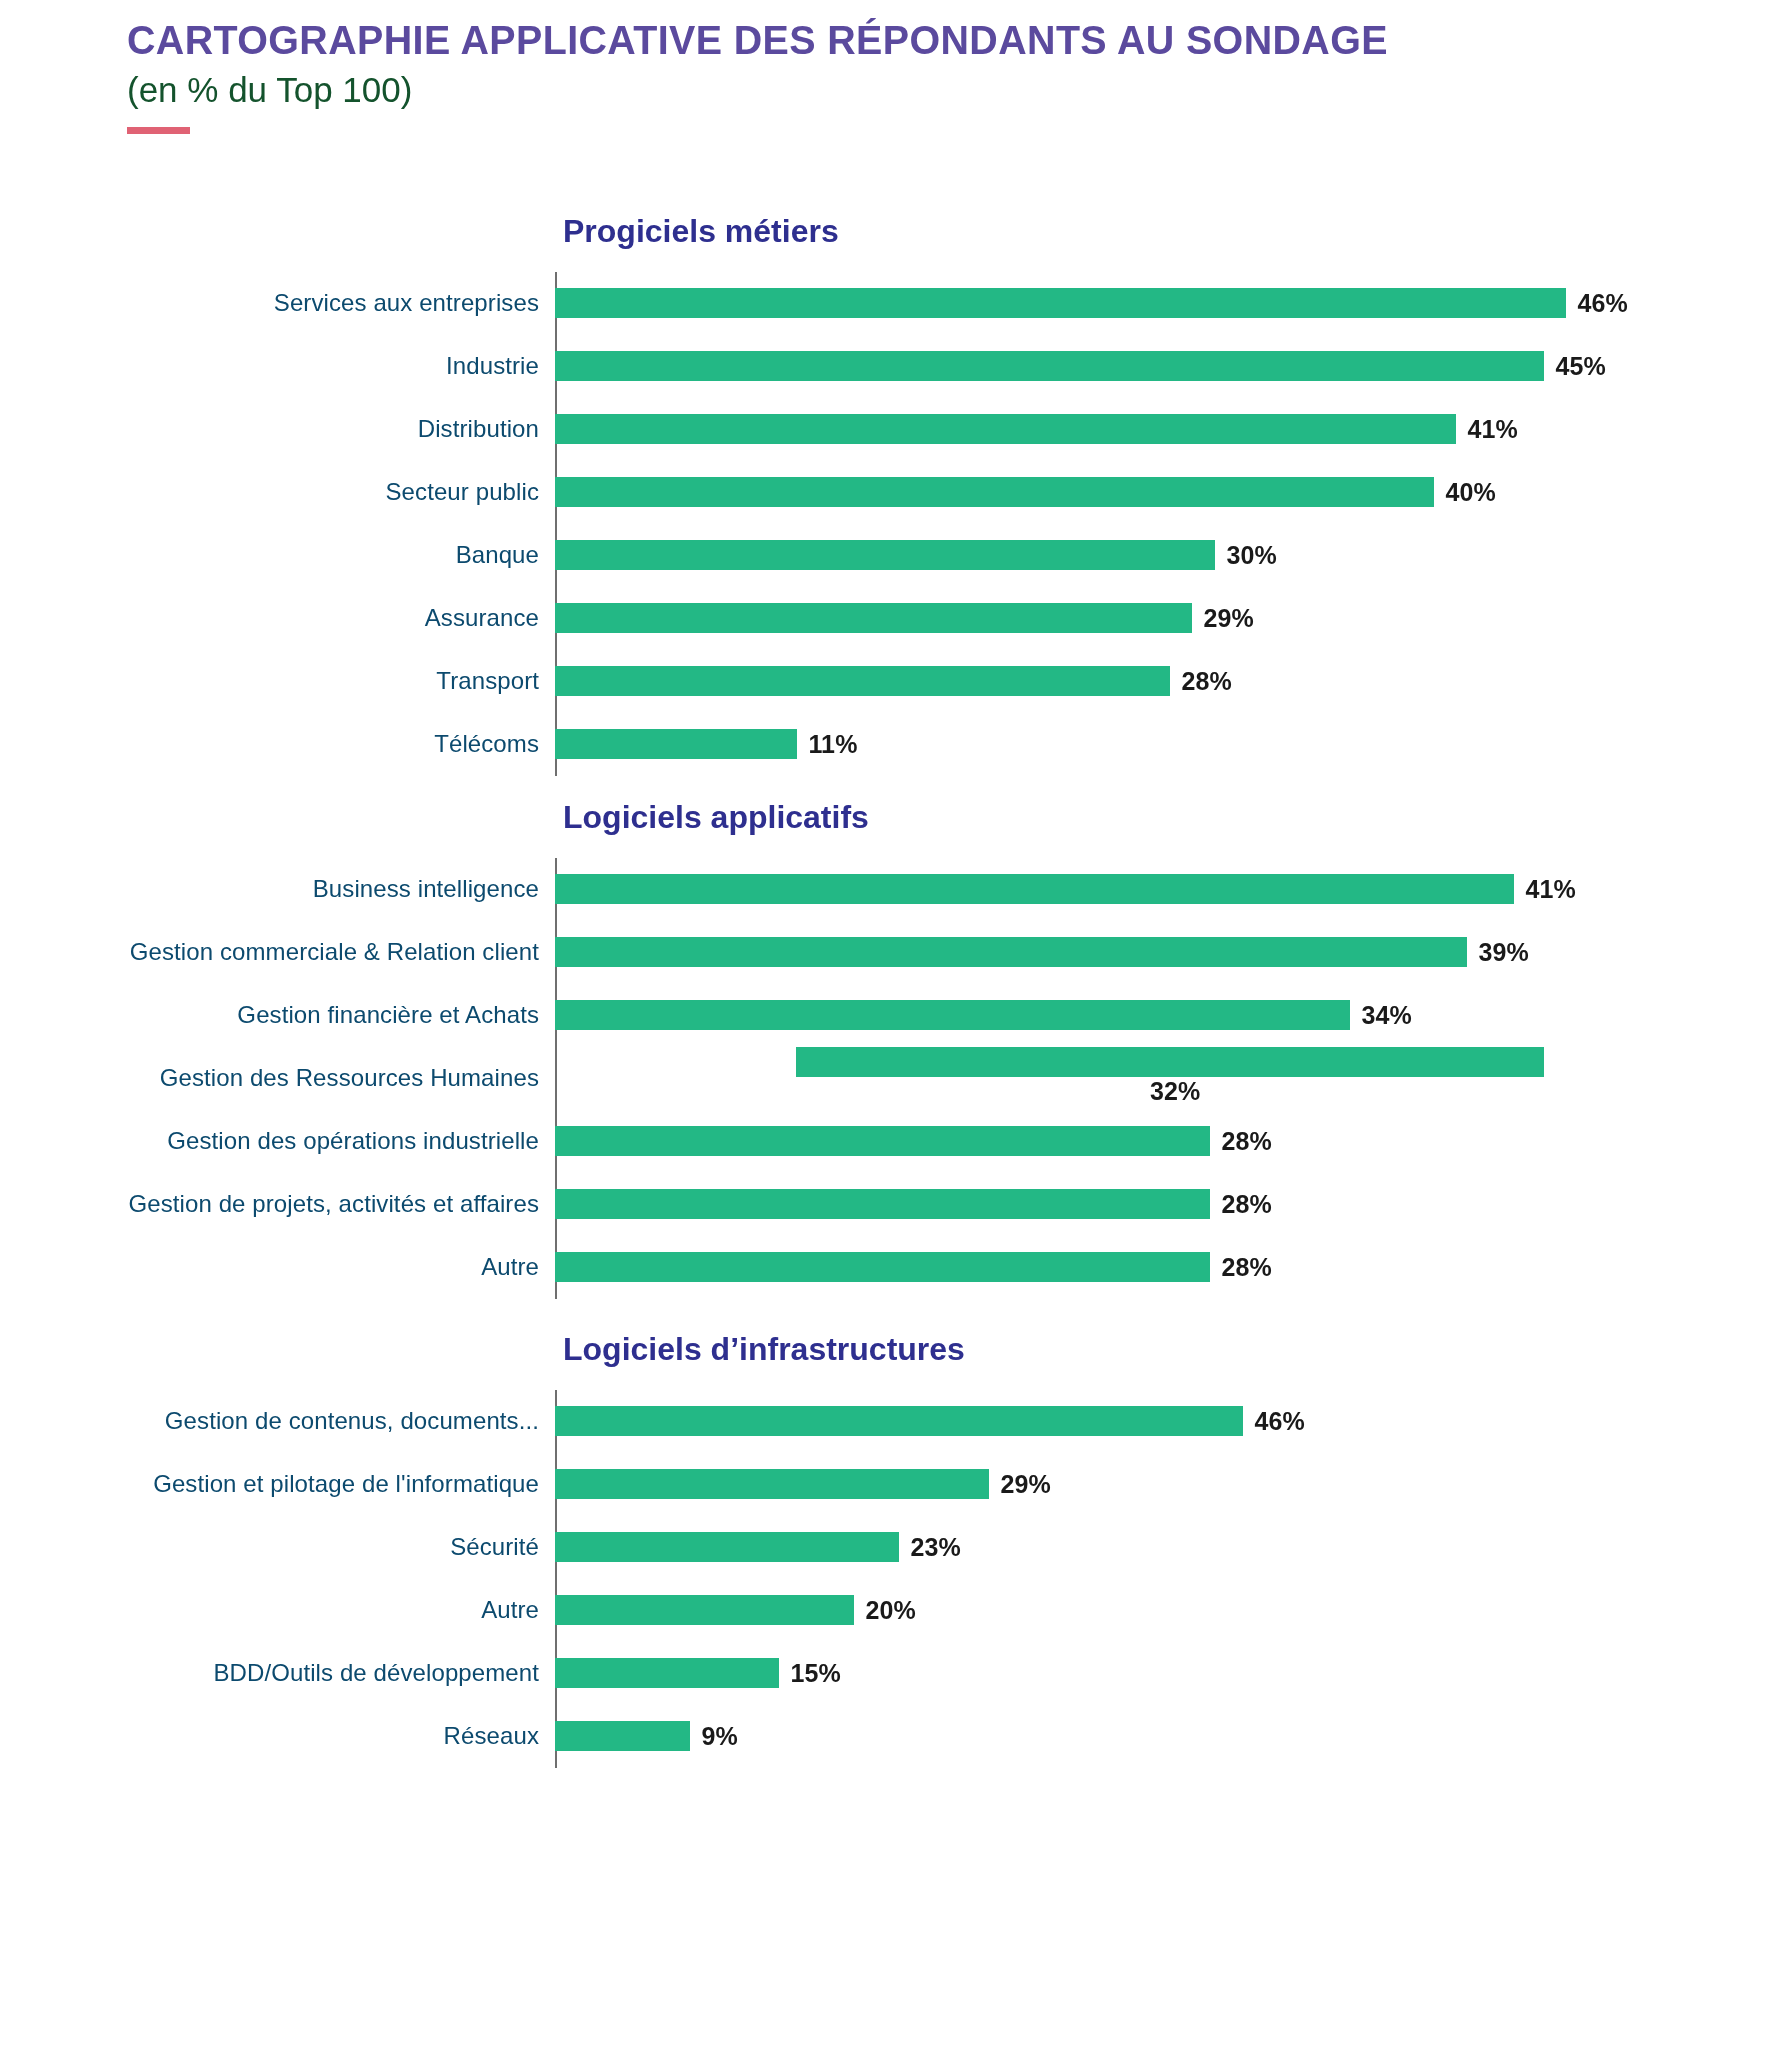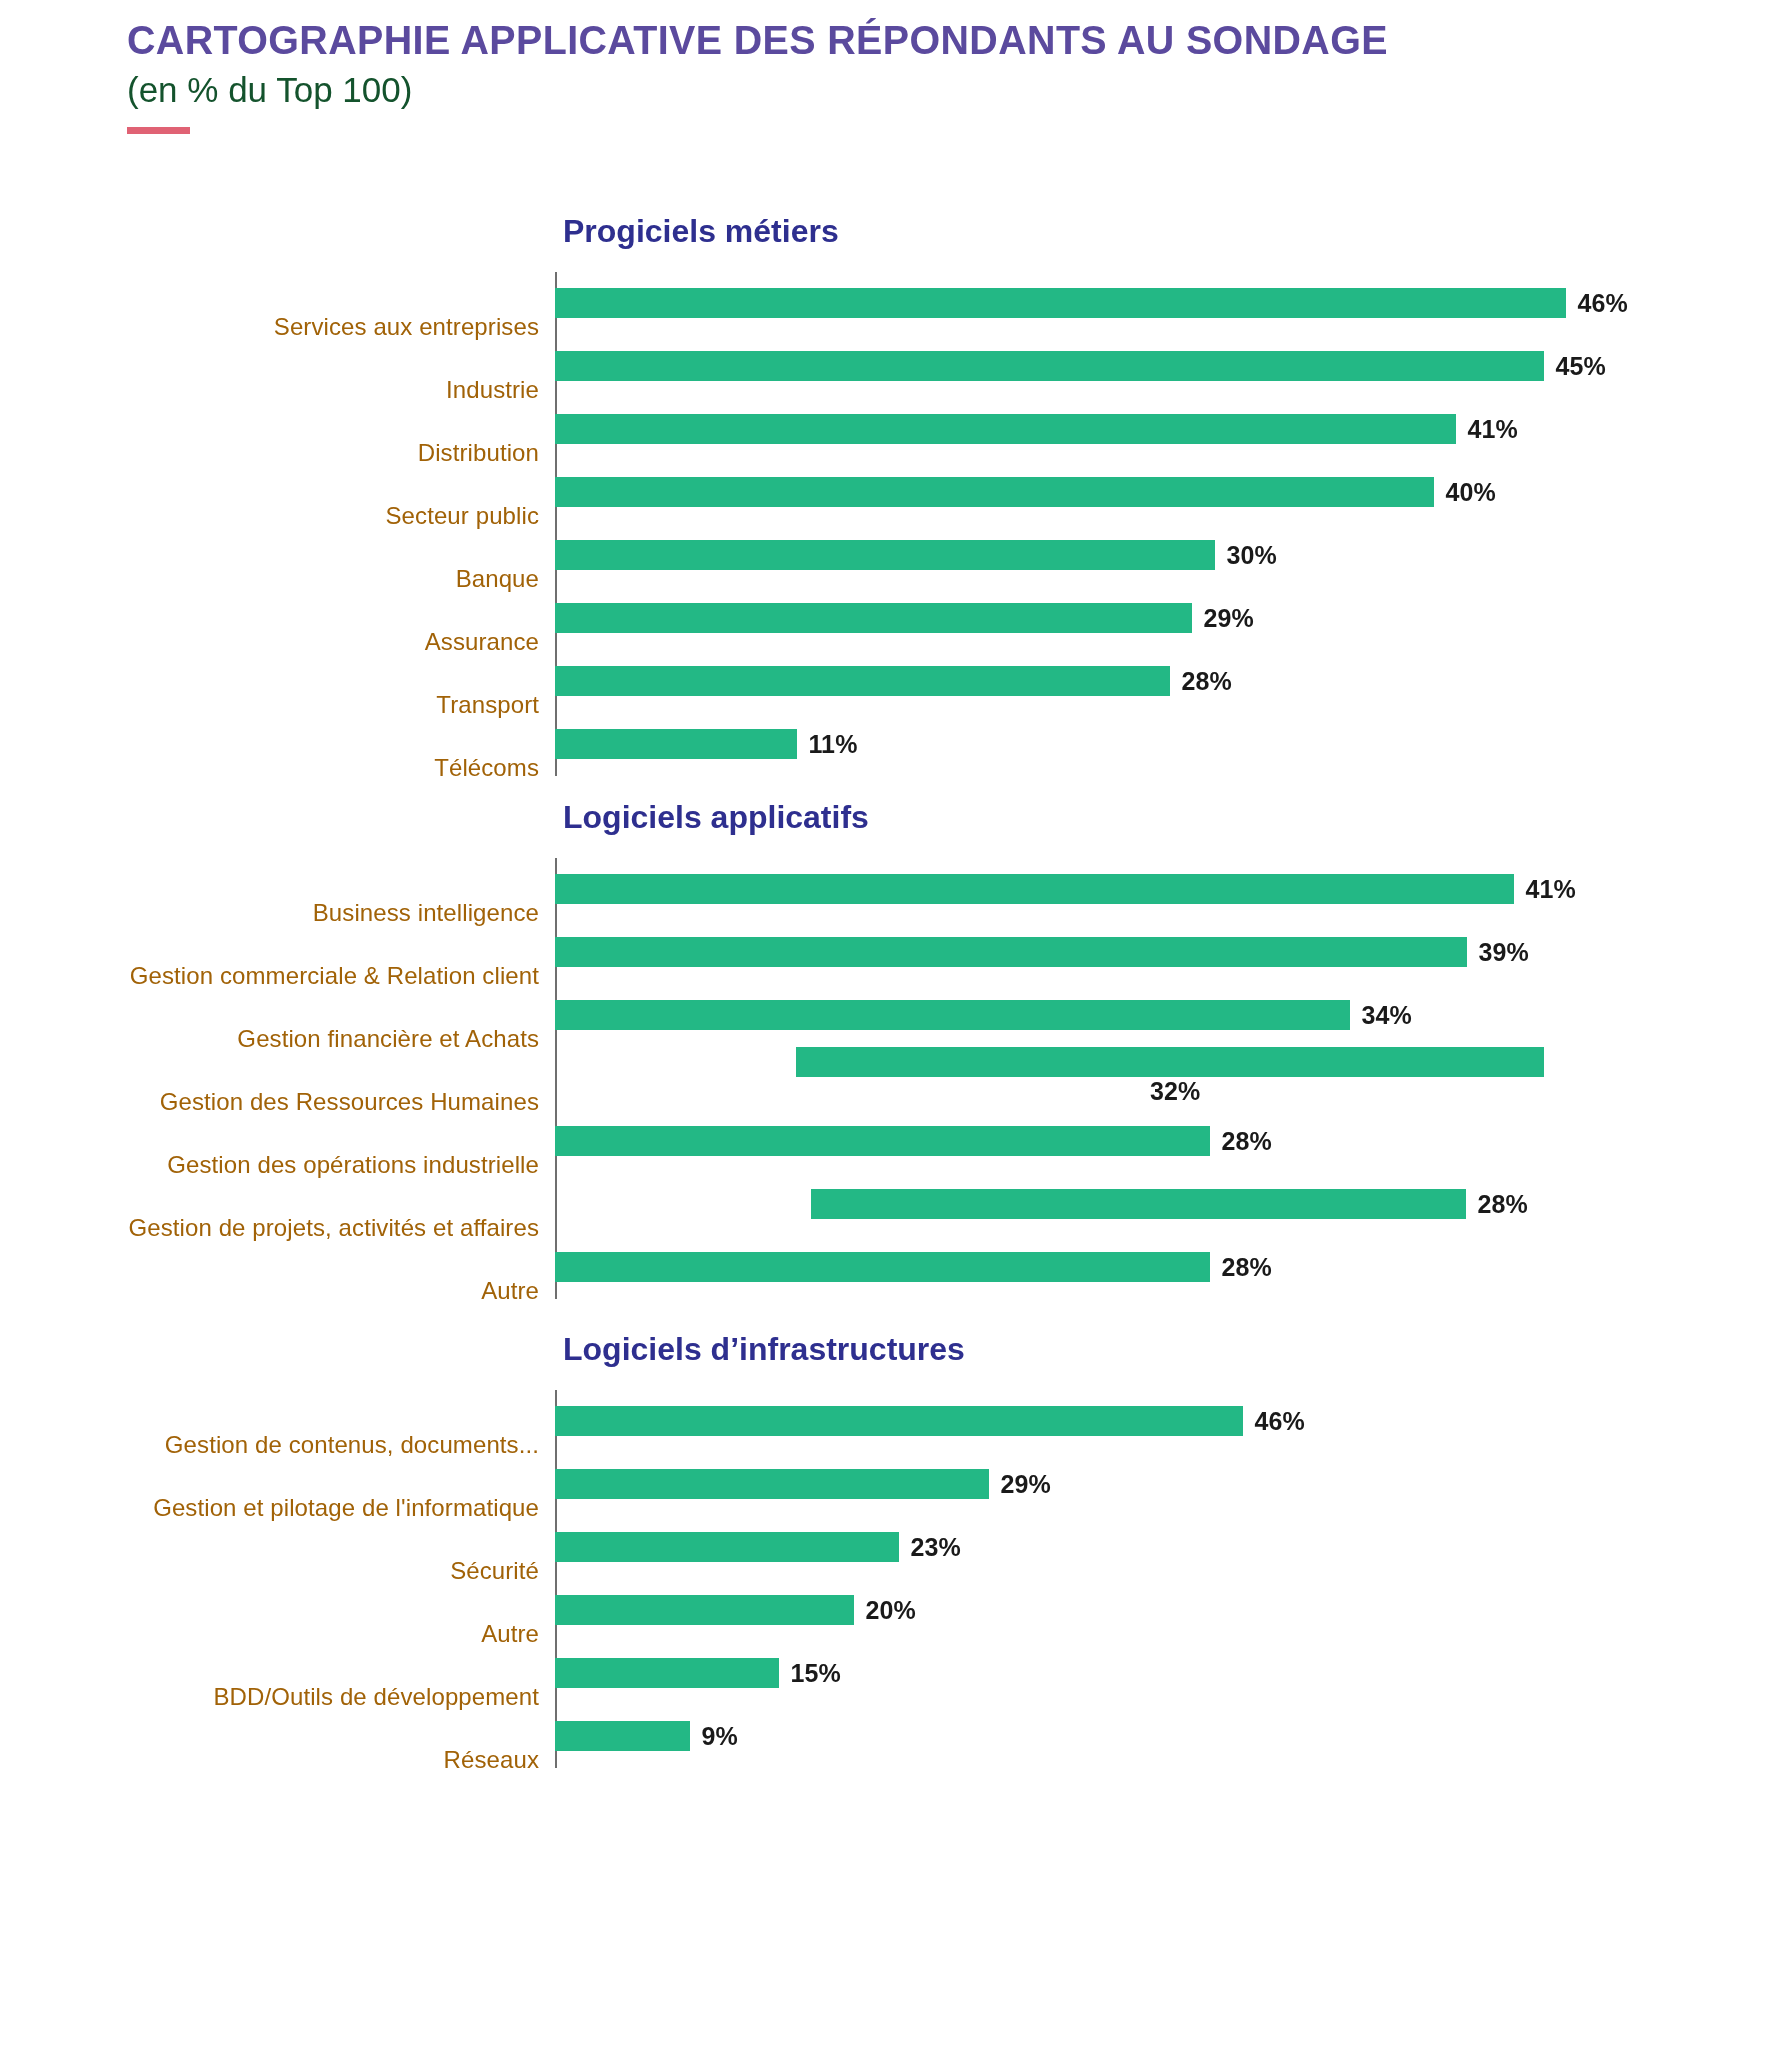--- a/index.html
+++ b/index.html
@@ -102,24 +102,23 @@
     box-sizing: border-box;
   }
   .row-label {
     position: absolute;
     right: calc(100% + 16px);
     top: 50%;
     transform: translateY(-50%);
     white-space: nowrap;
     text-align: right;
     font-size: 24px;
-    color: #a16207;
+    color: #0c4a6e;
     font-weight: 400;
     letter-spacing: 0.1px;
-    margin-top: 24px;
   }
   .bar {
     background: #23b885;
     height: 30px;
     flex: 0 0 auto;
   }
   .bar-value {
     font-size: 25px;
     font-weight: 700;
     color: #1a1a1a;
@@ -211,21 +210,21 @@
           <div class="row" style="height: 63px; flex-direction: column;">
             <div class="row-label">Gestion des Ressources Humaines</div>
             <div class="bar" style="width: 748px; background: rgb(35, 184, 133);"></div>
             <div class="bar-value">32%</div>
           </div>
           <div class="row" style="height: 63px;">
             <div class="row-label">Gestion des opérations industrielle</div>
             <div class="bar" style="width: 655px; background: rgb(35, 184, 133);"></div>
             <div class="bar-value">28%</div>
           </div>
-          <div class="row" style="height: 63px; justify-content: center;">
+          <div class="row" style="height: 63px;">
             <div class="row-label">Gestion de projets, activités et affaires</div>
             <div class="bar" style="width: 655px; background: rgb(35, 184, 133);"></div>
             <div class="bar-value">28%</div>
           </div>
           <div class="row" style="height: 63px;">
             <div class="row-label">Autre</div>
             <div class="bar" style="width: 655px; background: rgb(35, 184, 133);"></div>
             <div class="bar-value">28%</div>
           </div>
         </div>

